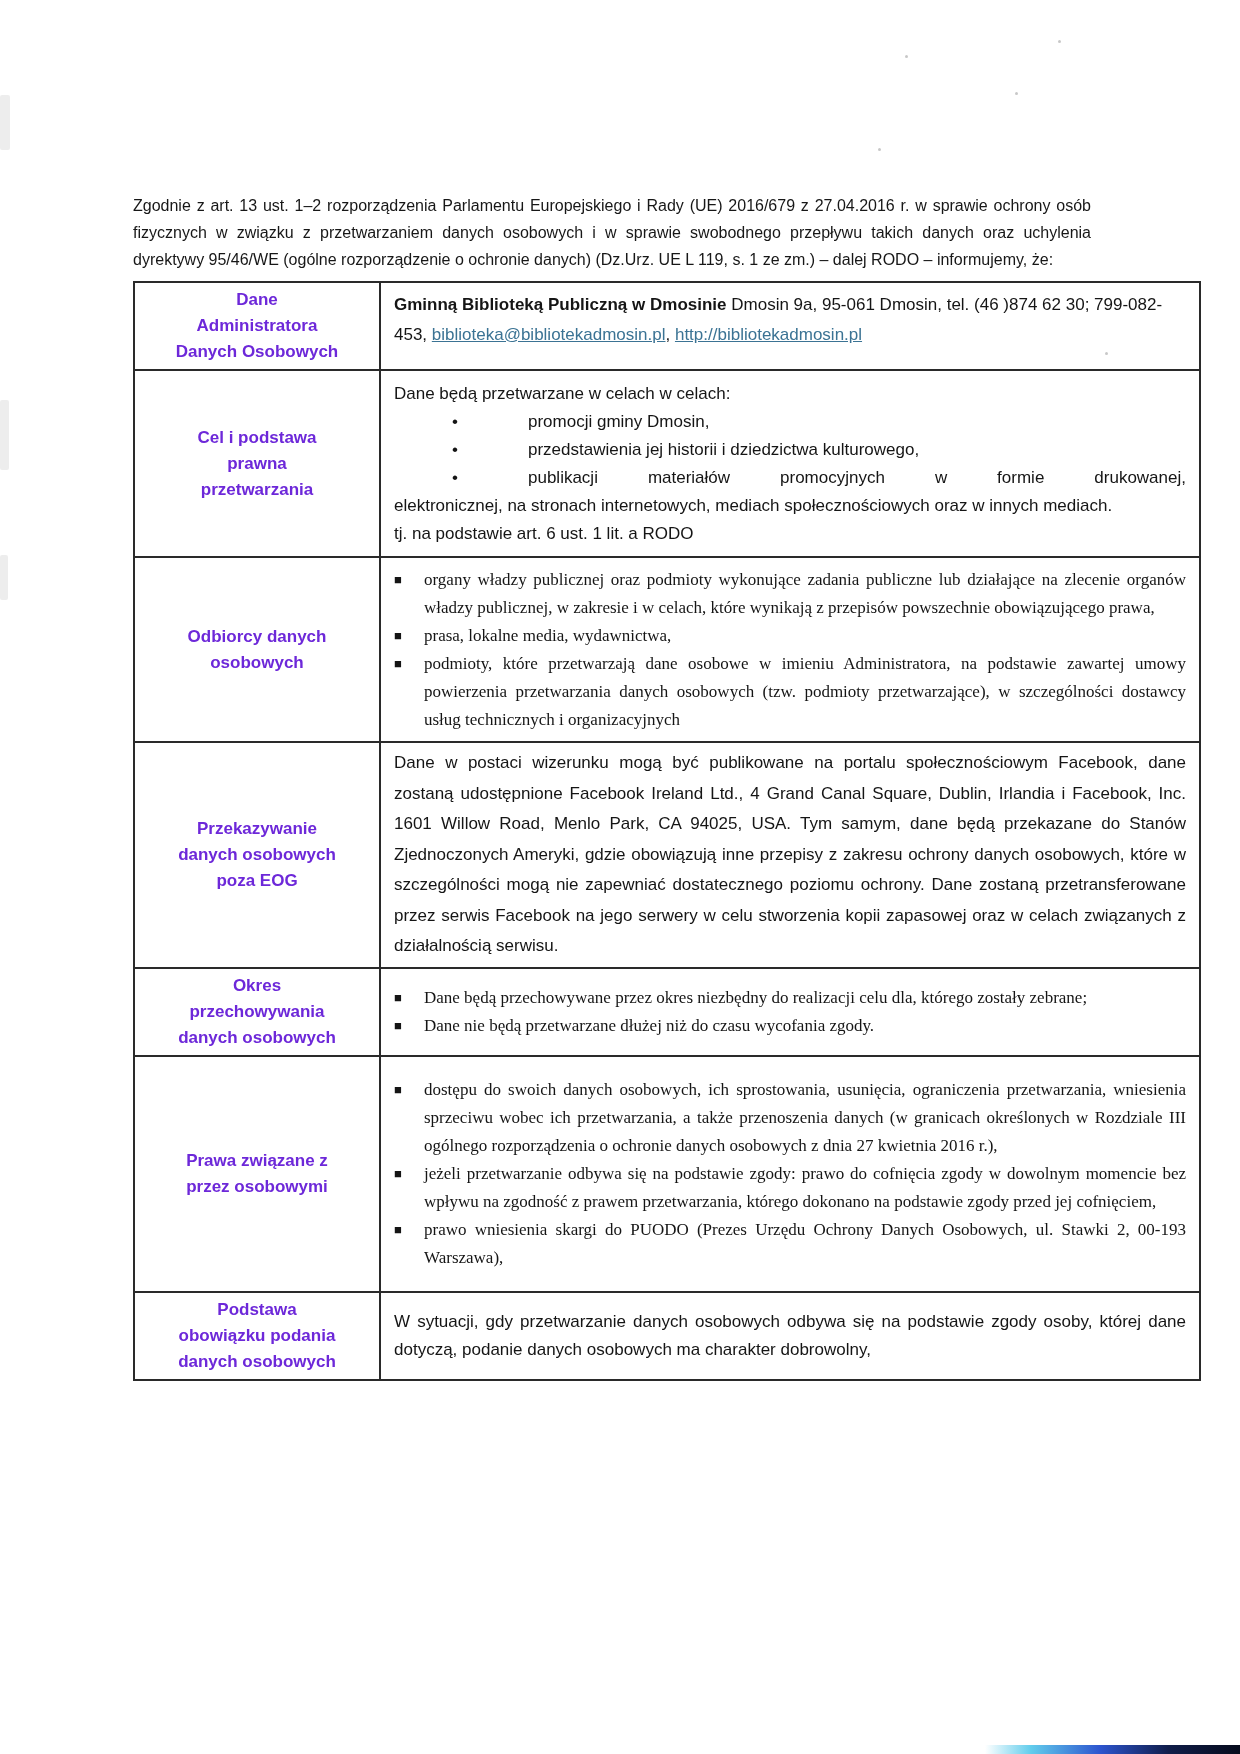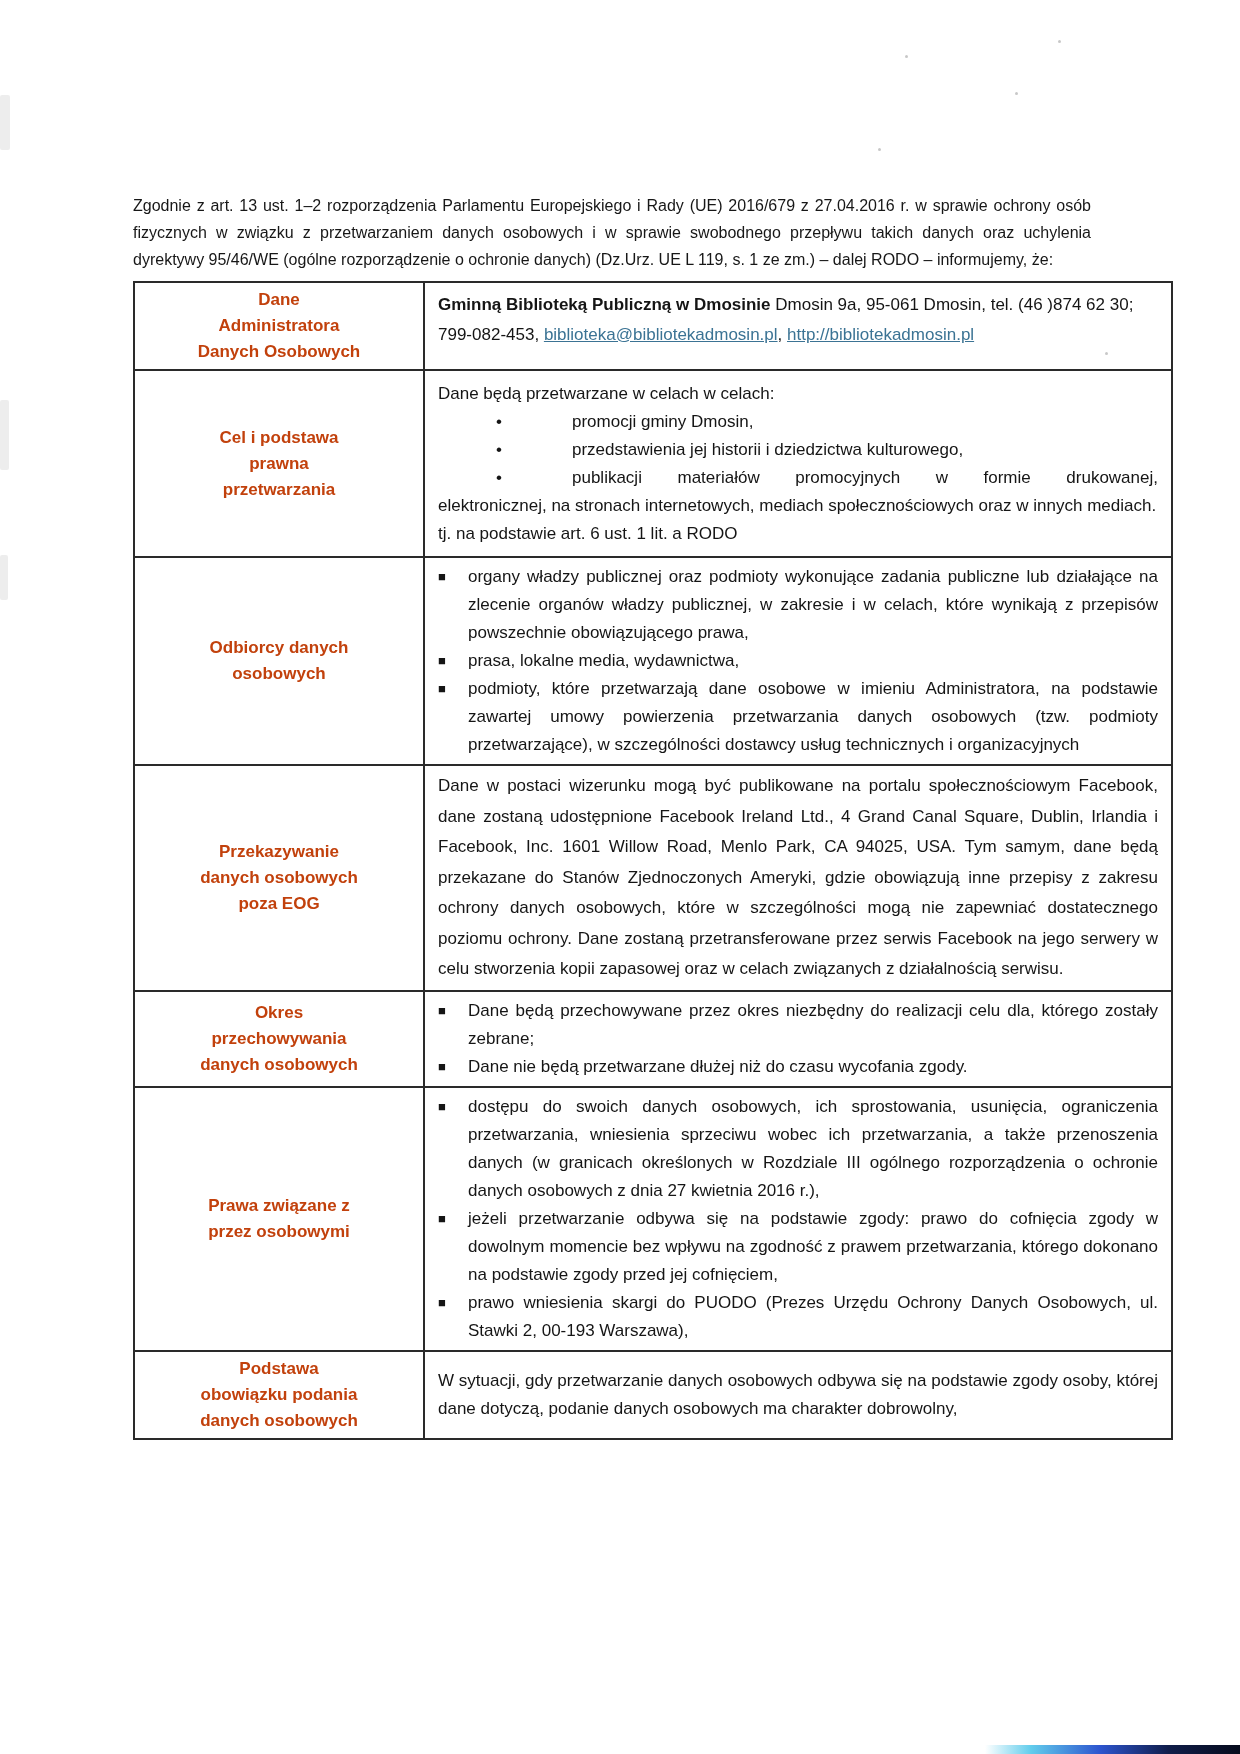--- a/index.html
+++ b/index.html
@@ -27,46 +27,46 @@
     table-layout: fixed;
     font-size: 17px;
     color: #151515;
   }
   .doc-table td {
     border: 2px solid #2a2a2a;
     vertical-align: middle;
     padding: 5px 13px;
   }
   td.label-cell {
-    width: 290px;
+    width: 246px;
     text-align: center;
     font-weight: bold;
     line-height: 26px;
     padding: 4px 6px;
-    color: #c2410c;
-  }
-  td.content-cell { width: 748px; line-height: 28px; }
+    color: #6d28d9;
+  }
+  td.content-cell { width: 820px; line-height: 28px; }
   tr.h1 td { height: 85px; }
   tr.h2 td { height: 70px; }
   tr.h3 td { height: 187px; }
   tr.h4 td { height: 185px; }
   tr.h5 td { height: 183px; }
   tr.h6 td { height: 82px; }
   tr.h7 td { height: 236px; }
   tr.h8 td { height: 80px; }
   tr.h9 td { height: 52px; }
   tr.h1 td.content-cell { vertical-align: top; line-height: 30px; padding-top: 7px; }
   tr.h5 td.content-cell { line-height: 30.5px; text-align: justify; }
   .just { text-align: justify; }
   .bold { font-weight: bold; }
   a.doc-link { color: #3b7394; text-decoration: underline; cursor: pointer; }
   ul.blist { margin: 0; padding: 0; list-style: none; }
   ul.blist li { display: flex; align-items: flex-start; }
   ul.sq li .bullet { flex: 0 0 30px; font-size: 13px; line-height: 28px; }
-  ul.sq li .btxt { flex: 1; text-align: justify; }
+  ul.sq li .btxt { flex: 1; text-align: justify; font-family: Liberation Serif, serif; }
   ul.rd li .bullet { flex: 0 0 76px; margin-left: 58px; text-align: left; }
   ul.rd li .btxt { flex: 1; }
   .stretch { text-align: justify; text-align-last: justify; }
   
   .smudge { position: absolute; background: #e3e3e3; opacity: .65; border-radius: 2px; }
   .speck { position: absolute; width: 3px; height: 3px; background: rgba(0,0,0,.22); border-radius: 50%; }
   .scan-strip {
     position: absolute; right: 0; bottom: 0;
     width: 255px; height: 9px;
     background: linear-gradient(90deg, rgba(120,210,240,0) 0%, #62cdec 18%, #2d55cf 45%, #101d4a 72%, #060b1c 100%);

